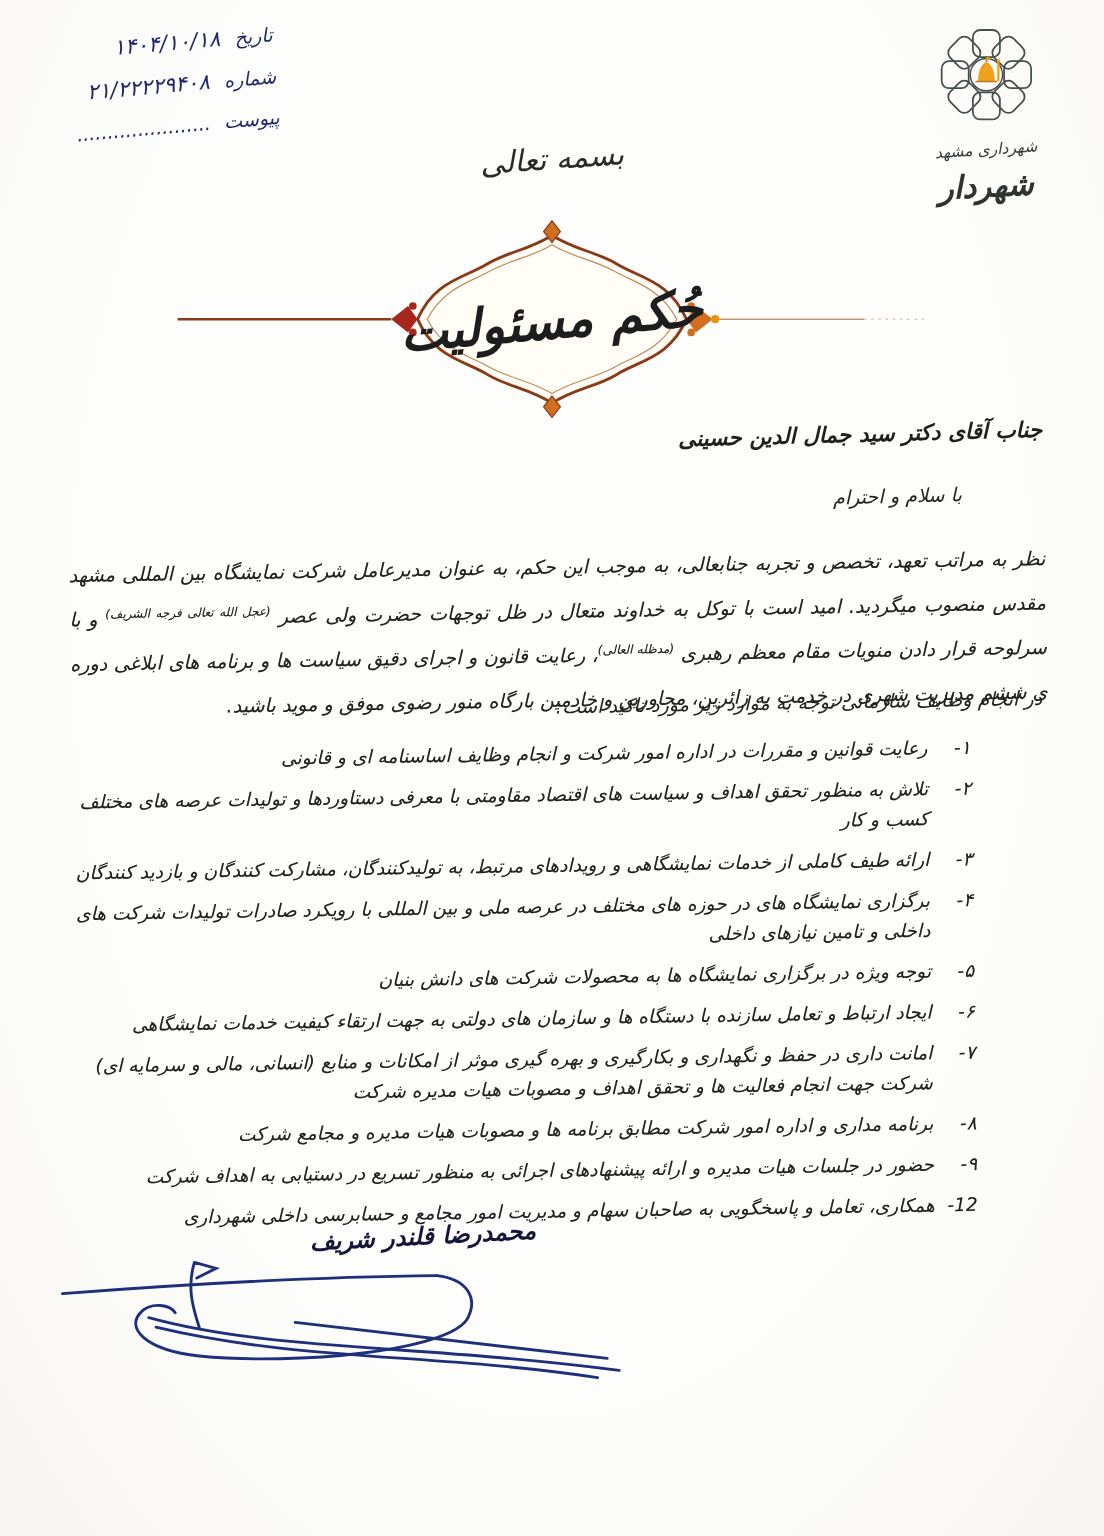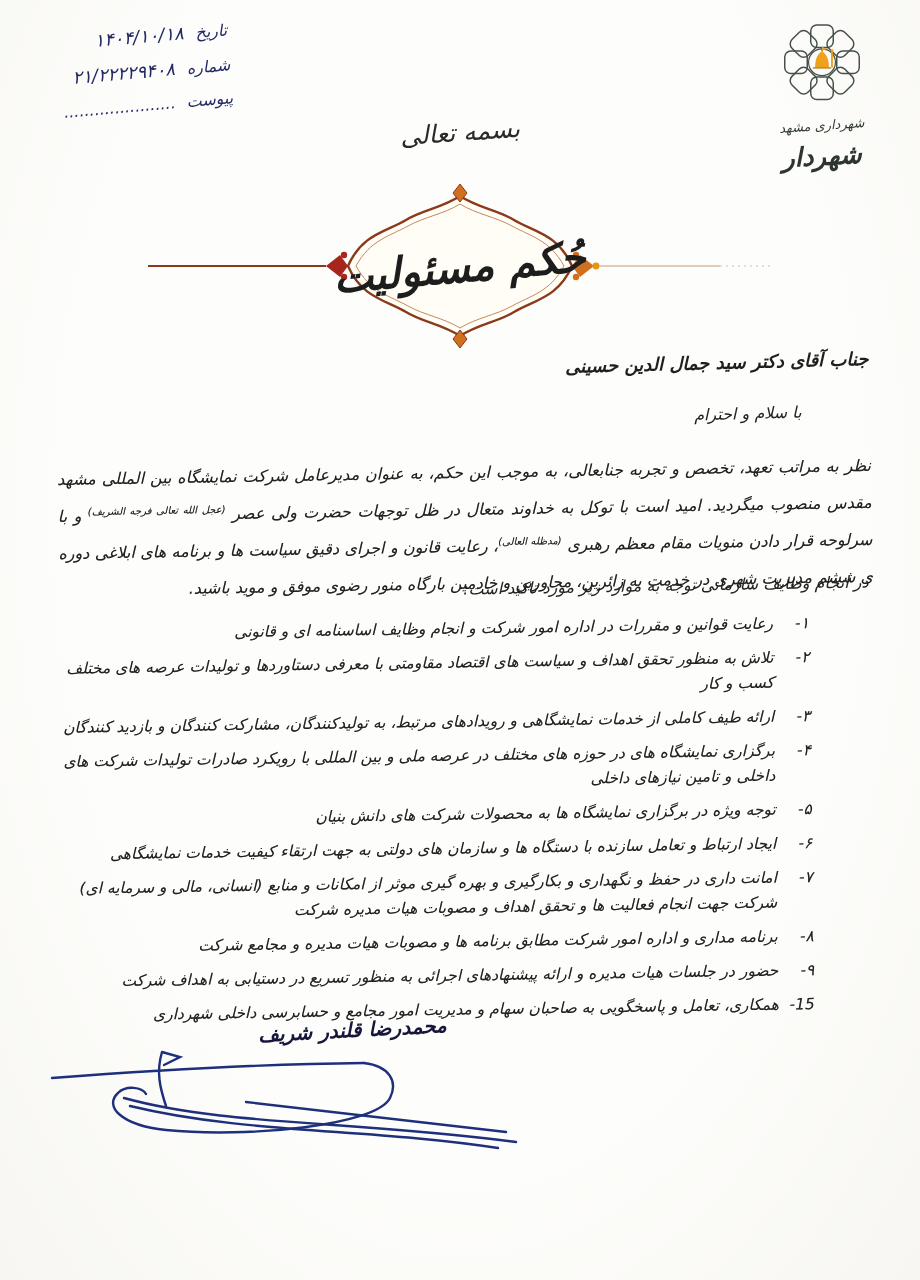--- a/index.html
+++ b/index.html
@@ -220,21 +220,21 @@
     </div>
     <div class="item">
       <span class="num">۸-</span>
       <span class="txt">برنامه مداری و اداره امور شرکت مطابق برنامه ها و مصوبات هیات مدیره و مجامع شرکت</span>
     </div>
     <div class="item">
       <span class="num">۹-</span>
       <span class="txt">حضور در جلسات هیات مدیره و ارائه پیشنهادهای اجرائی به منظور تسریع در دستیابی به اهداف شرکت</span>
     </div>
     <div class="item">
-      <span class="num">15-</span>
+      <span class="num">12-</span>
       <span class="txt">همکاری، تعامل و پاسخگویی به صاحبان سهام و مدیریت امور مجامع و حسابرسی داخلی شهرداری</span>
     </div>
   </div>
 
   <div class="sig-name rtl">محمدرضا قلندر شریف</div>
   <svg class="sig-draw" width="480" height="115" viewBox="0 0 480 115">
     <g fill="none" stroke="#1e2f7c" stroke-width="2.4" stroke-linecap="round">
       <path d="M6,40 C110,32 220,26 318,25"></path>
       <path d="M116,14 C110,34 114,50 120,68 M116,14 L134,19 L118,27"></path>
       <path d="M318,25 C344,28 352,44 344,60 C330,88 200,100 120,92 C74,87 58,68 72,55 C80,47 96,49 100,56"></path>

